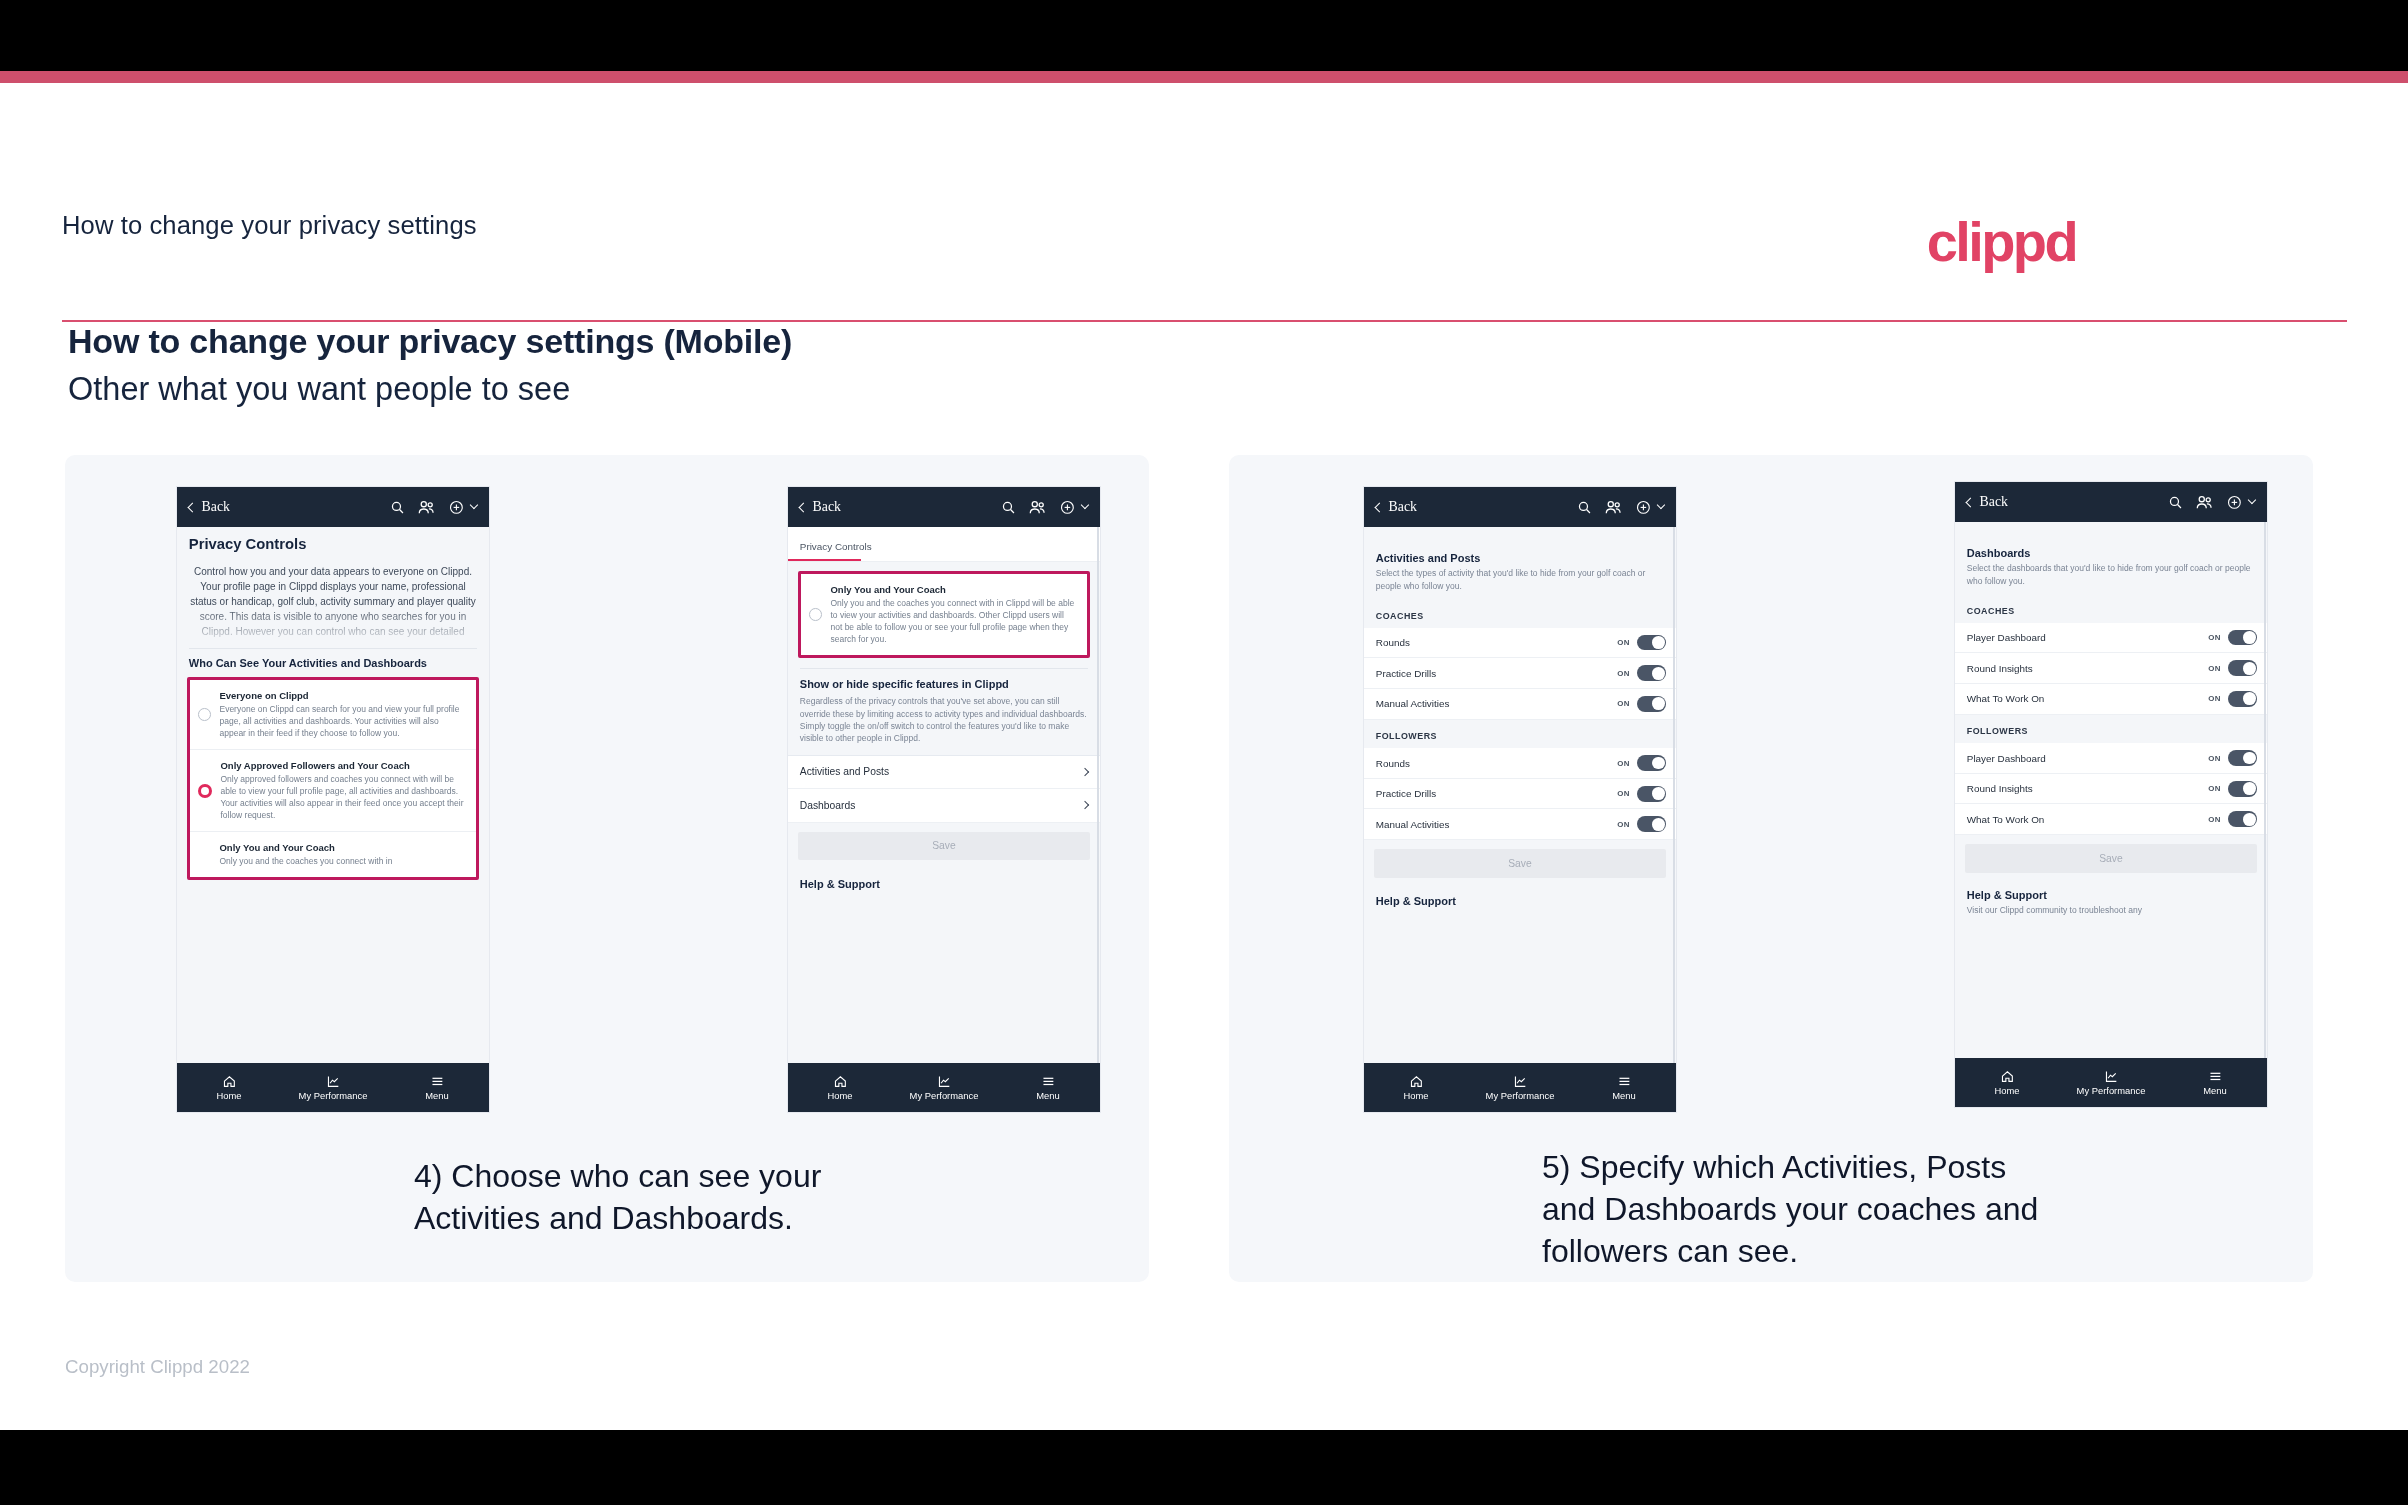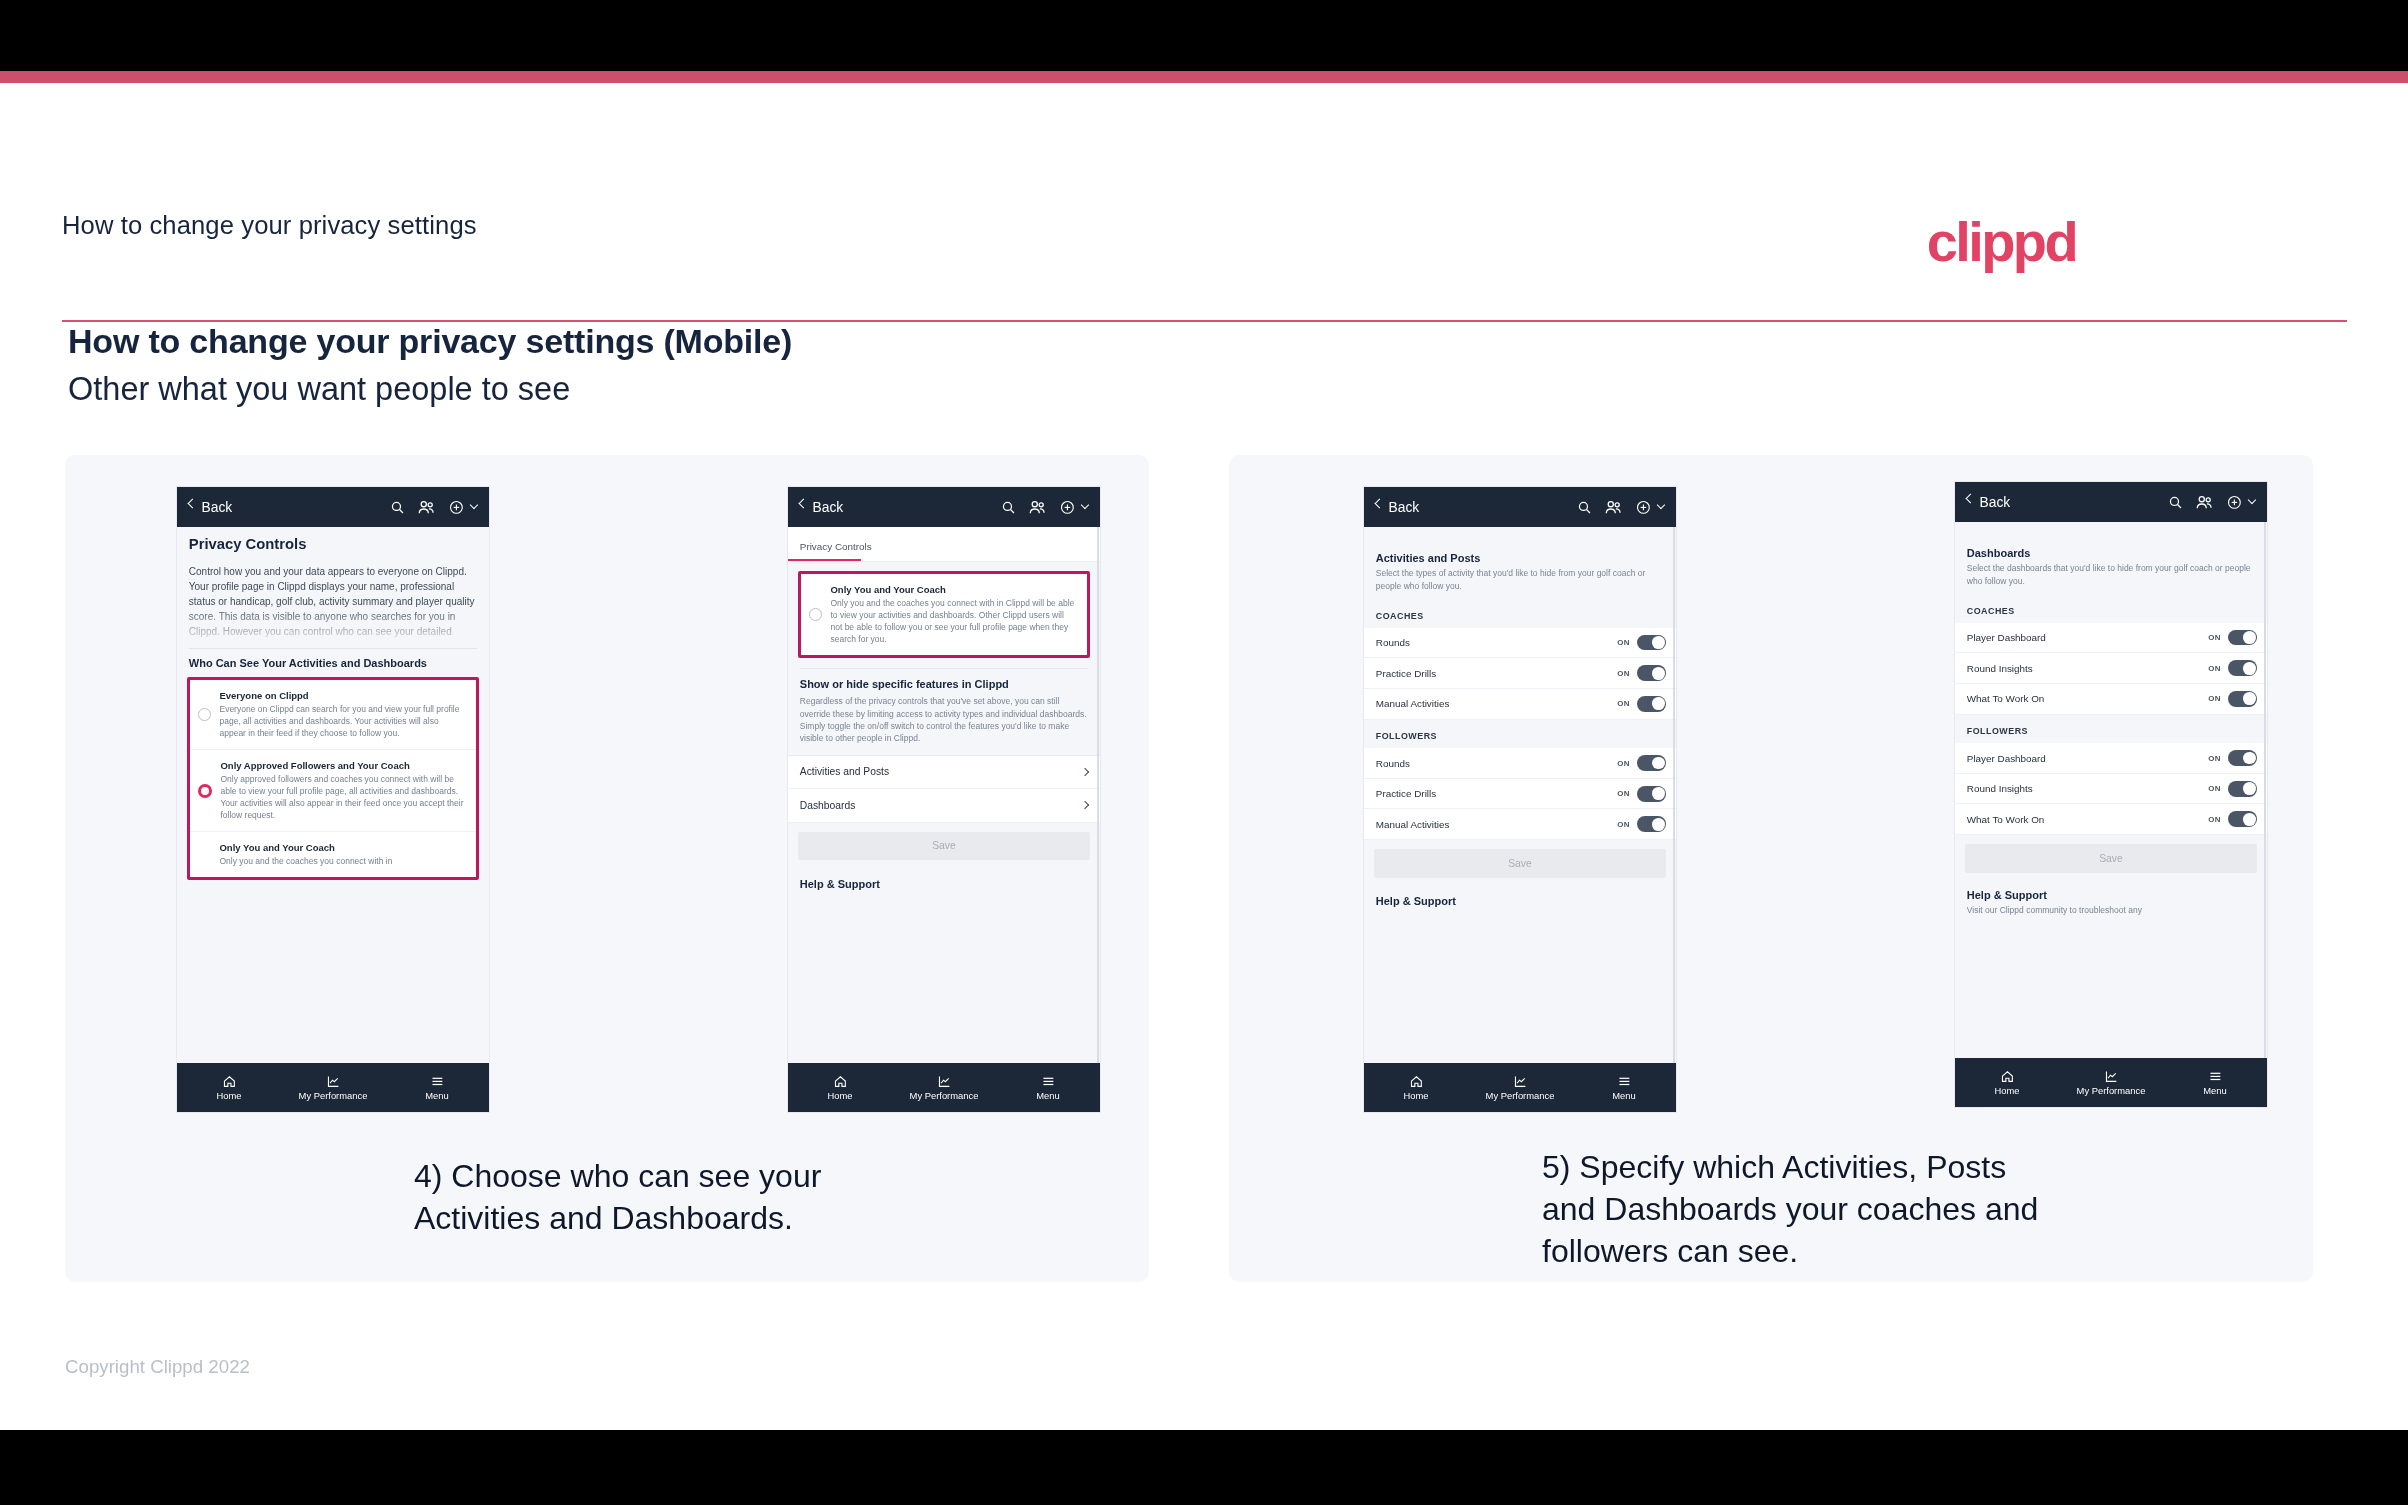--- a/index.html
+++ b/index.html
@@ -85,22 +85,22 @@
 
   .phone-body { position: absolute; inset: 0; background: #f4f6f9; }
 
   
   .appbar {
     position: absolute; left: 0; top: 0; width: 100%; height: 40px;
     background: #1c2838; color: #fff;
     display: flex; align-items: center; padding: 0 11.8px;
   }
   .appbar .back {
-    display: flex; gap: 5.9px;
-    font-size: 13.8px; font-weight: 400;
+    display: flex; align-items: center; gap: 5.9px;
+    font-size: 13.8px; font-weight: 400; font-family: Liberation Serif, serif;
   }
   .appbar .chev-left {
     display: inline-block; width: 6.9px; height: 6.9px;
     border-left: 1.6px solid #fff; border-bottom: 1.6px solid #fff;
     transform: rotate(45deg); position: relative; top: 0px;
   }
   .appbar .spacer { flex: 1; }
   .appbar .icons { display: flex; align-items: center; gap: 13.8px; }
   .appbar svg { display: block; }
   .chev-down-sm {
@@ -265,21 +265,21 @@
             </svg>
         </span>
         <span class="chev-down-sm"></span>
       </div>
     </div>
 
     <div class="pcontent">
       <div style="padding:8.9px 11.8px 0;">
         <div class="p-h1">Privacy Controls</div>
       </div>
-      <div style="padding:11.8px 11.8px 0;">
+      <div style="padding:11.8px 11.8px 0;text-align:center;">
         <div class="p-body" style="-webkit-mask-image:linear-gradient(#000 55%,rgba(0,0,0,.18));mask-image:linear-gradient(#000 55%,rgba(0,0,0,.18));max-height:95px;overflow:hidden;">Control how you and your data appears to everyone on Clippd. Your profile page in Clippd displays your name, professional status or handicap, golf club, activity summary and player quality score. This data is visible to anyone who searches for you in Clippd. However you can control who can see your detailed</div>
       </div>
       <div class="divider" style="margin:7.9px 11.8px 0;"></div>
       <div style="padding:8.9px 11.8px 7.9px;">
         <div class="p-h2">Who Can See Your Activities and Dashboards</div>
       </div>
       <div style="padding:0 9.9px;">
         <div class="radio-group">
           <div class="radio-row">
             <div class="radio-mark"></div>

